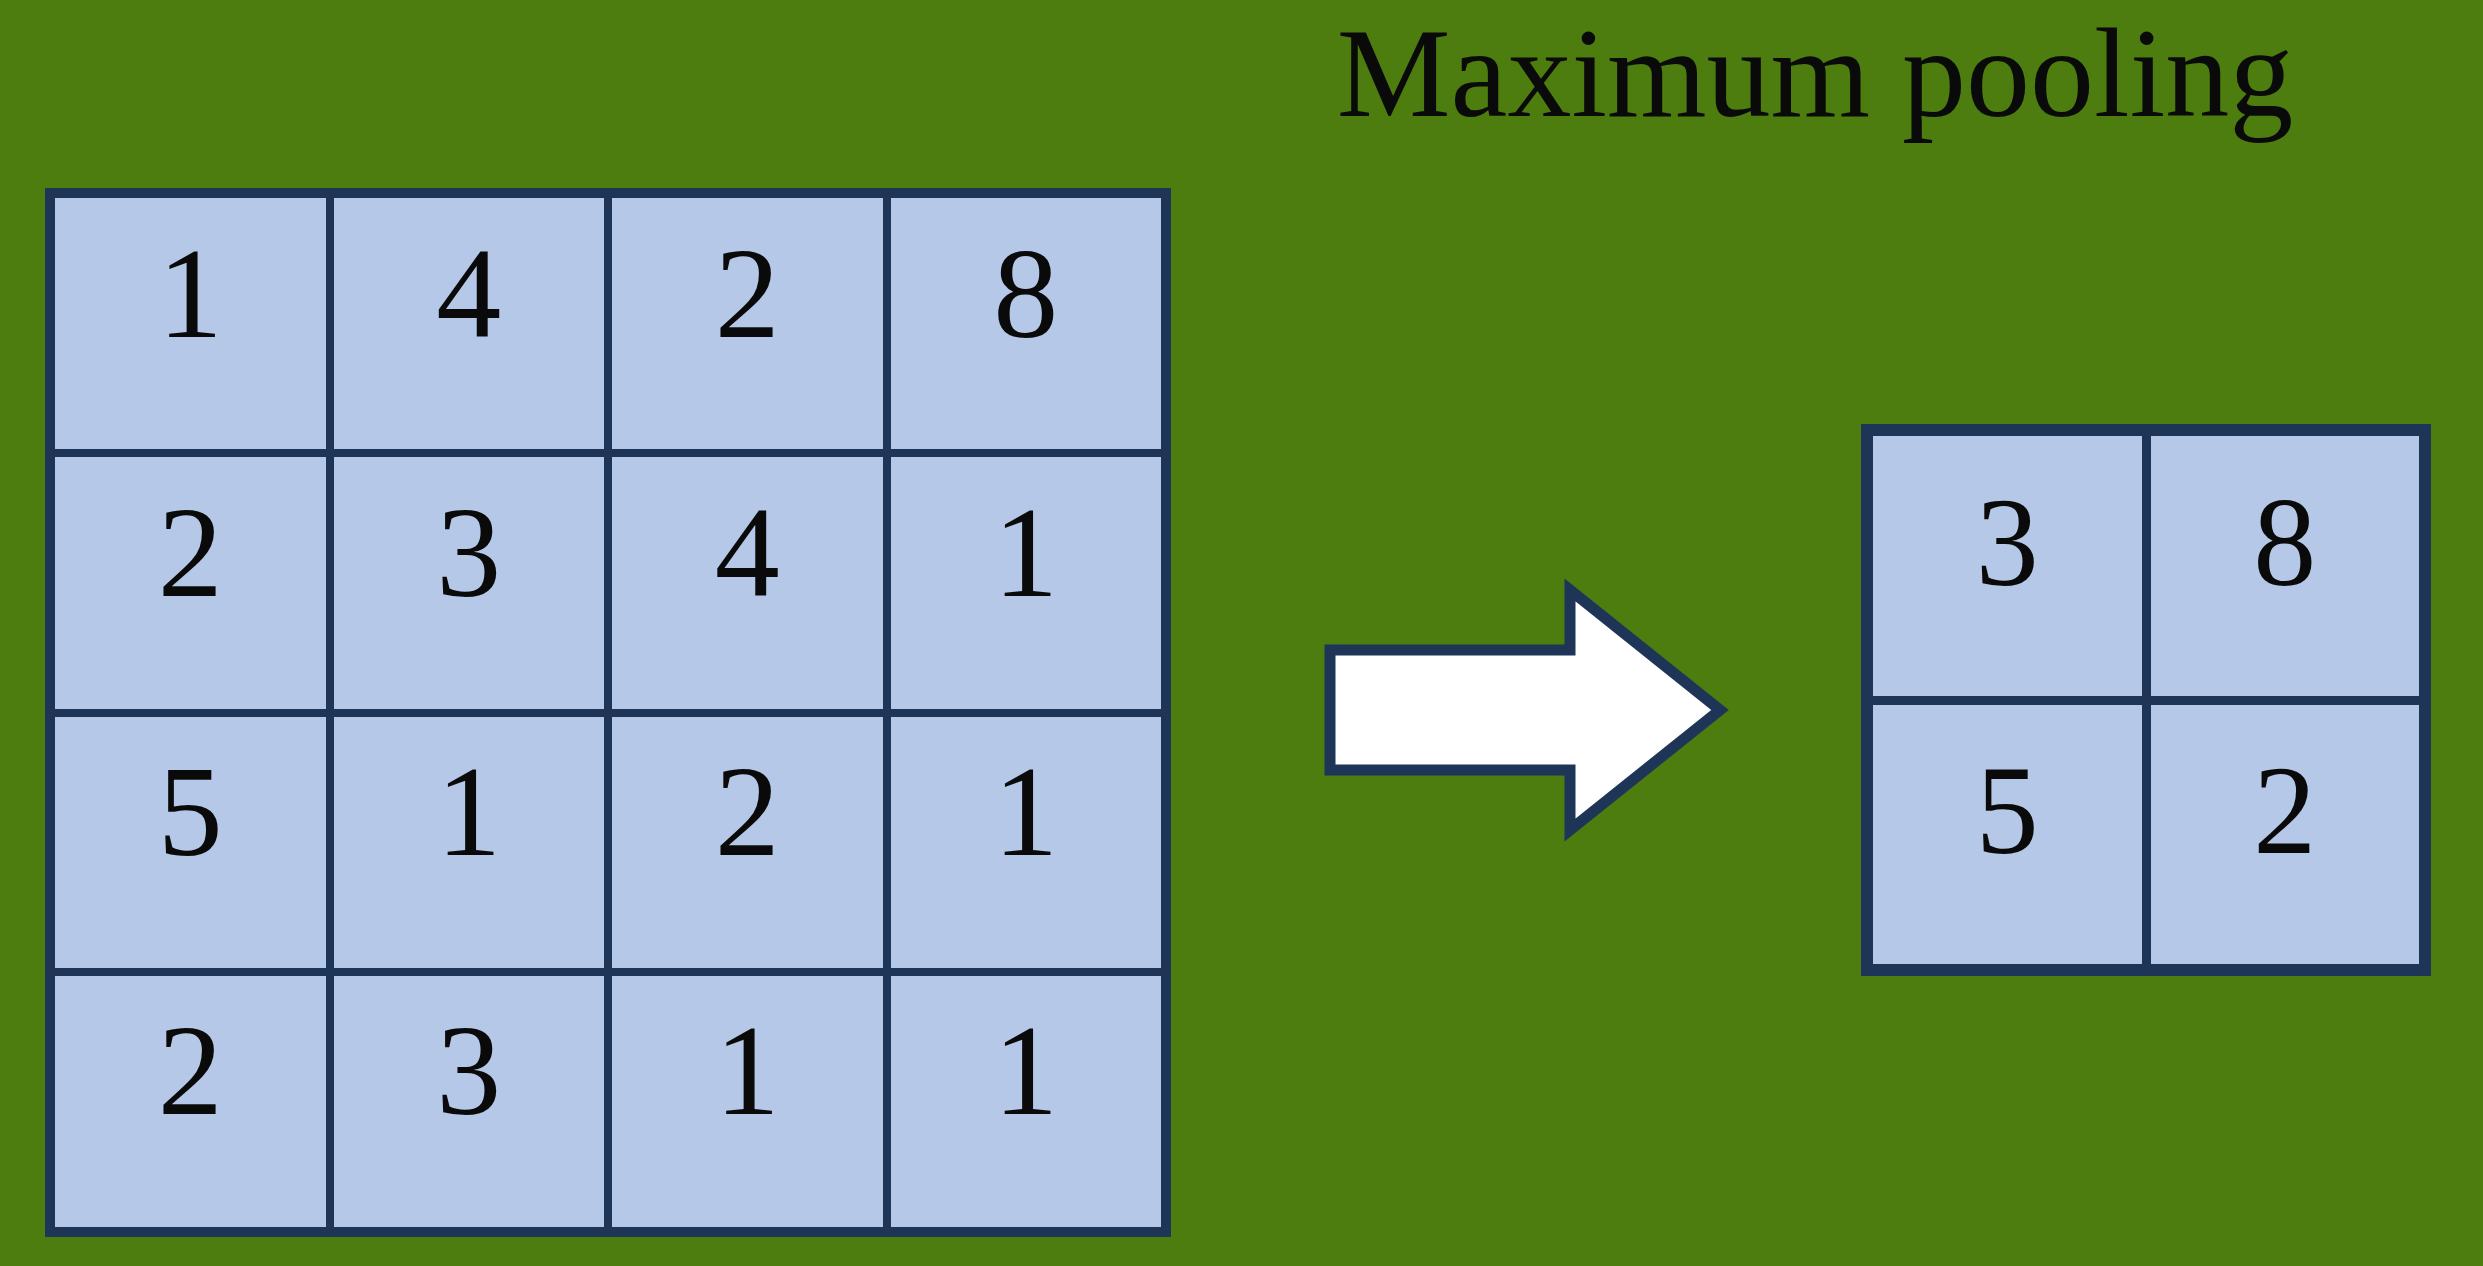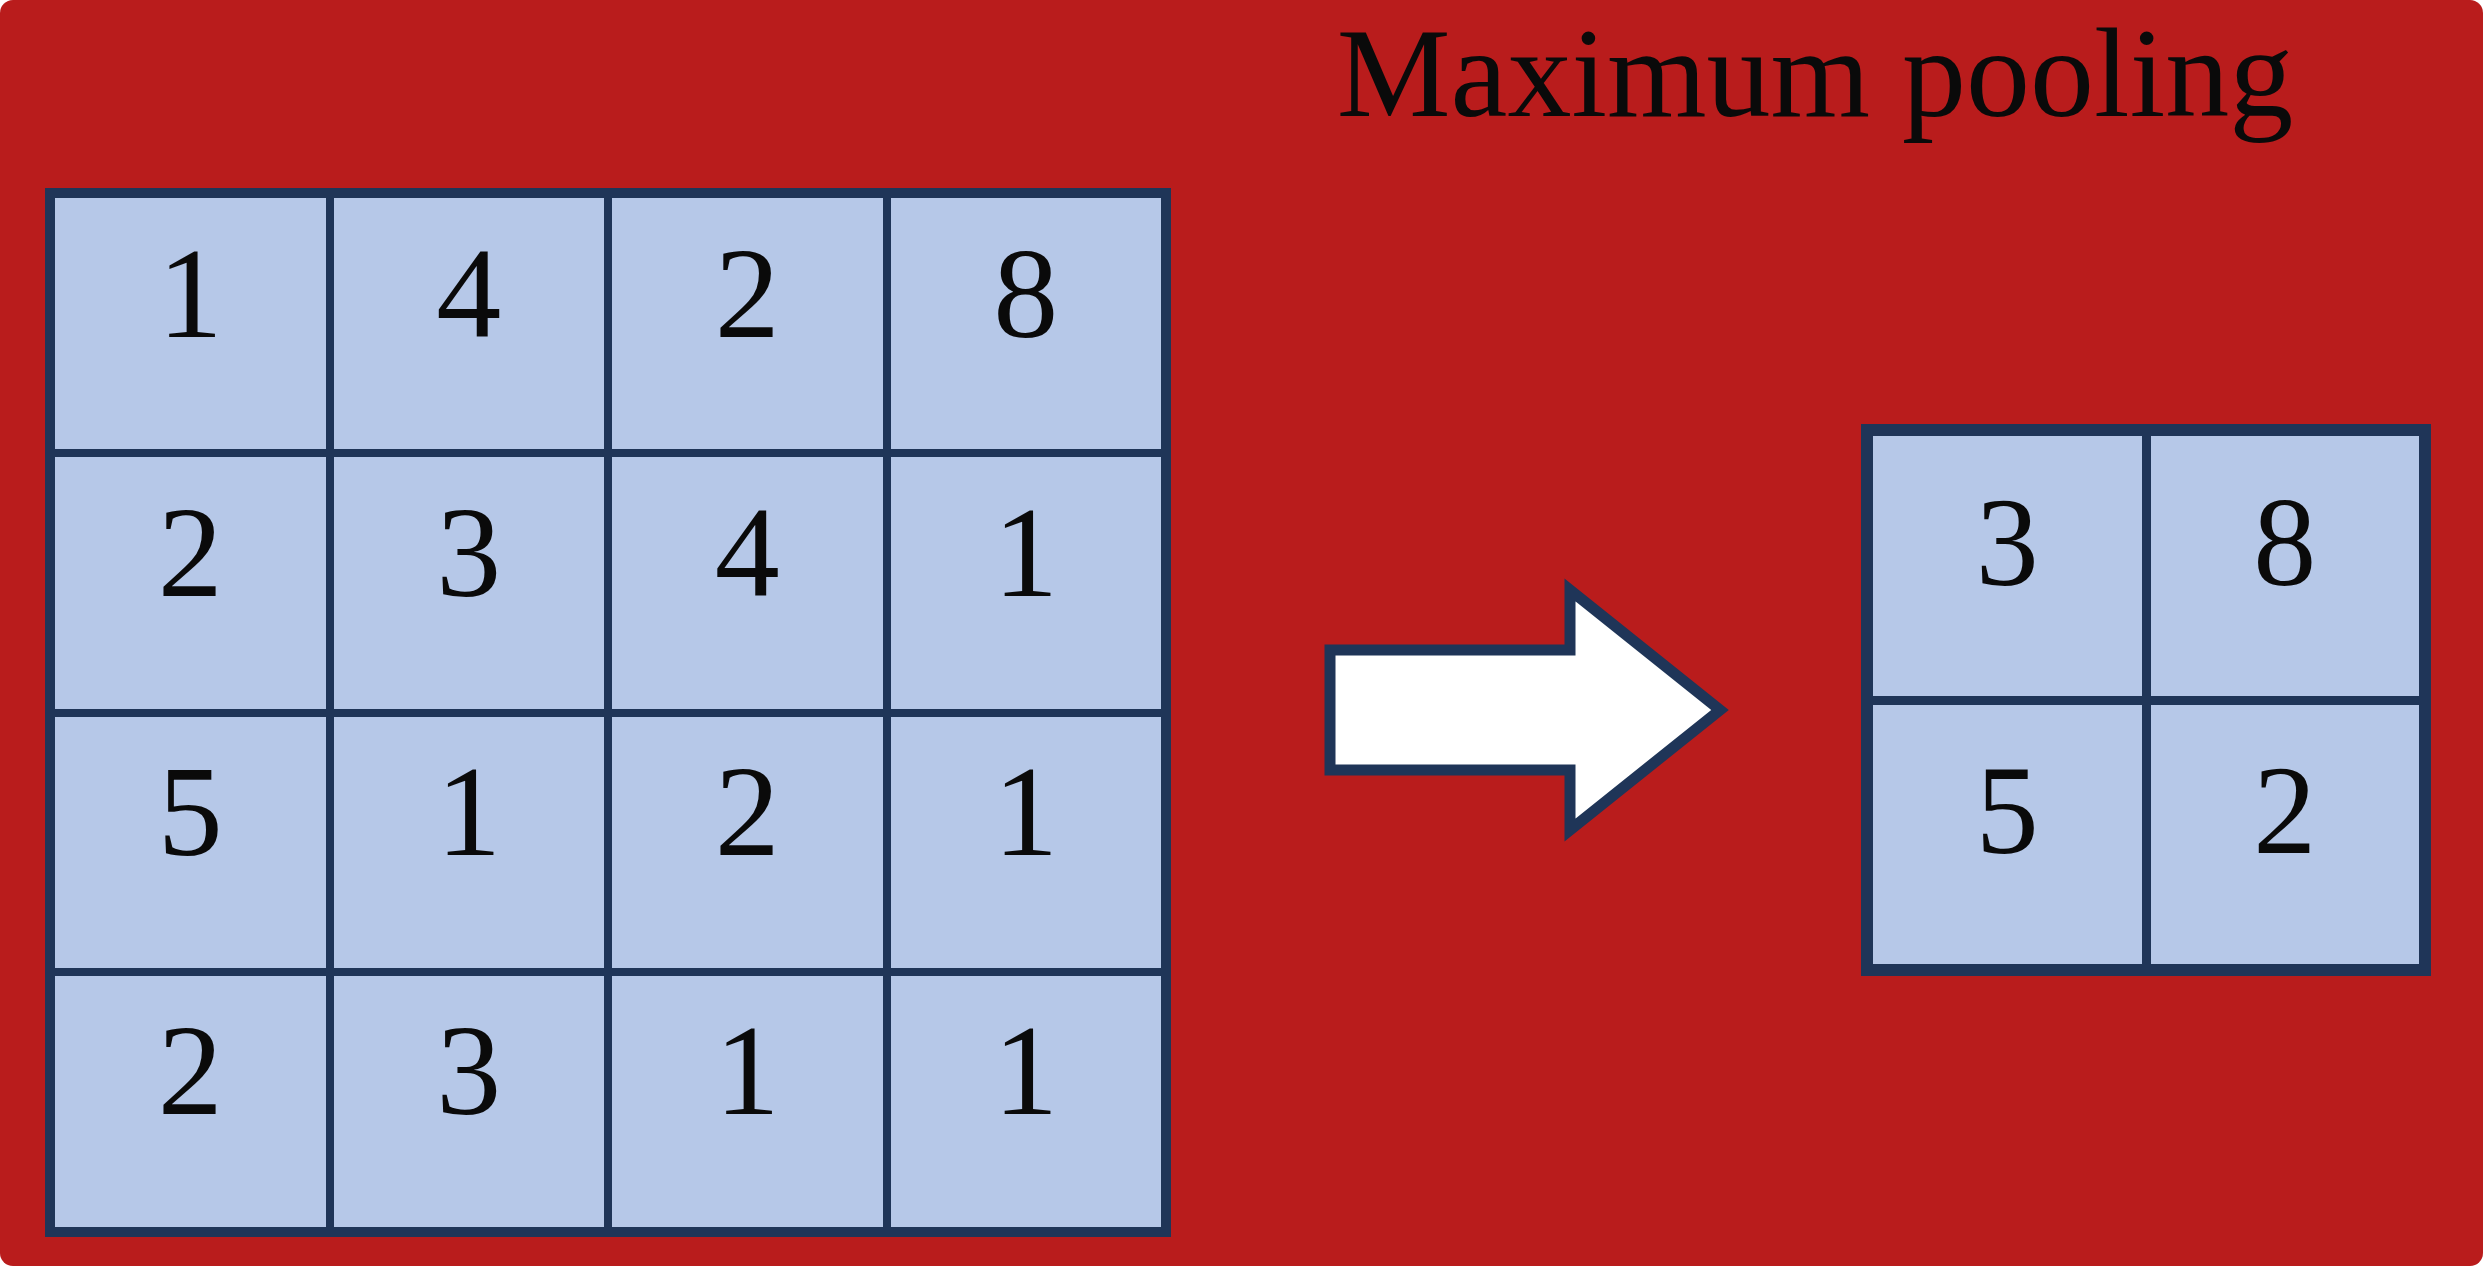--- a/index.html
+++ b/index.html
@@ -4,24 +4,23 @@
 <style>
   html, body {
     margin: 0;
     padding: 0;
     background: #ffffff;
   }
   #canvas {
     position: relative;
     width: 2483px;
     height: 1266px;
-    background: #b91c1c;
+    background: #4d7c0f;
     overflow: hidden;
     font-family: "Liberation Serif", "DejaVu Serif", serif;
-    border-radius: 13px;
   }
 
   
   .title {
     position: absolute;
     left: 1195px;
     top: -2px;
     width: 1240px;
     text-align: center;
     font-family: "Liberation Serif", "DejaVu Serif", serif;

